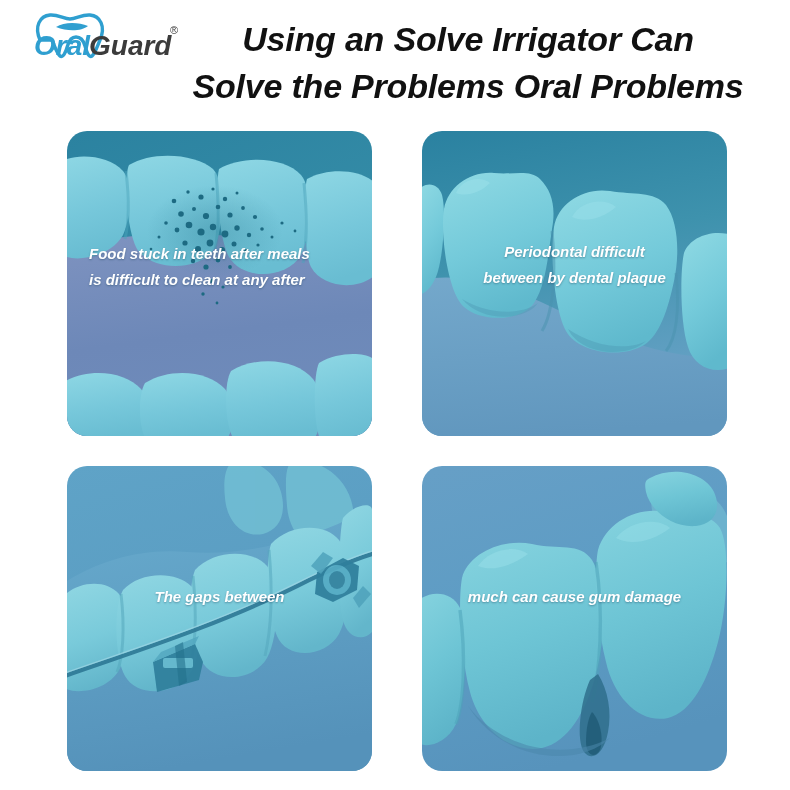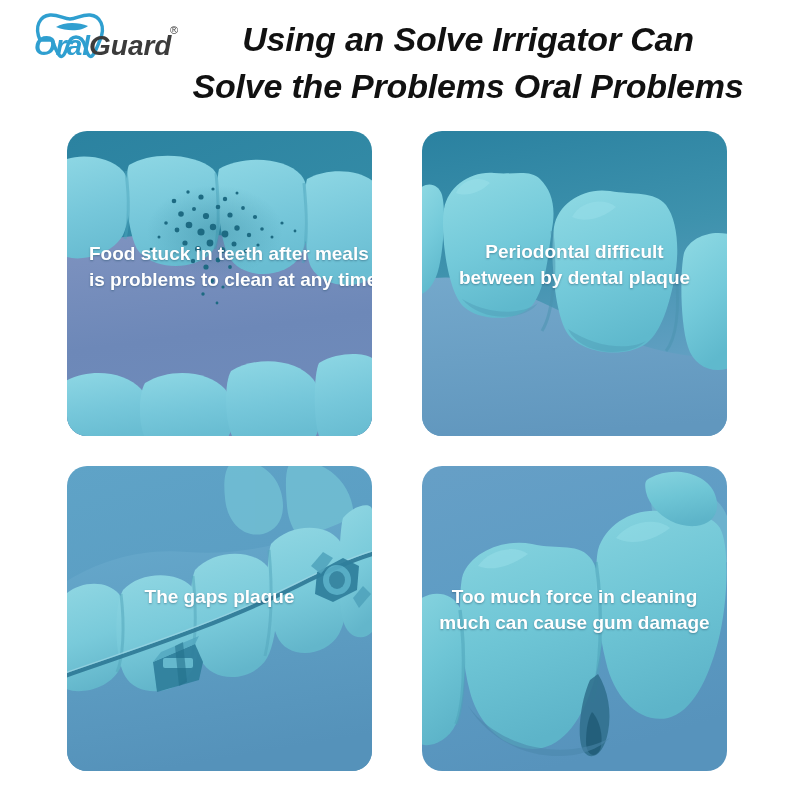--- a/index.html
+++ b/index.html
@@ -86,22 +86,23 @@
   }
   .panel-art svg { display: block; width: 305px; height: 305px; }
 
   .caption {
     position: absolute;
     left: 0;
     width: 305px;
     z-index: 5;
     color: #ffffff;
     font-family: "Liberation Sans", sans-serif;
+    font-style: italic;
     font-weight: bold;
-    font-size: 19px;
+    font-size: 15px;
     line-height: 26px;
     text-shadow: 0 1px 2px rgba(30,70,95,0.45);
   }
   .caption span { display: block; white-space: nowrap; }
 
   
   .cap-1 { top: 110px; text-align: left; padding-left: 22px; }
   .cap-2 { top: 108px; text-align: center; }
   .cap-3 { top: 118px; text-align: center; }
   .cap-4 { top: 118px; text-align: center; }
@@ -227,21 +228,21 @@
         <g fill="url(#p1tooth)">
           <path d="M-5 252 C20 236 58 240 74 258 C86 272 84 302 74 310 L-5 310 Z"></path>
           <path d="M78 252 C104 236 142 240 158 258 C170 274 168 300 158 310 L80 310 C72 300 70 266 78 252 Z"></path>
           <path d="M164 240 C190 224 230 228 246 248 C258 264 256 296 246 310 L168 310 C158 298 156 254 164 240 Z"></path>
           <path d="M252 232 C276 218 310 222 310 234 L310 310 L254 310 C246 296 246 244 252 232 Z"></path>
         </g>
       </svg>
     </div>
     <div class="caption cap-1">
       <span>Food stuck in teeth after meals</span>
-      <span>is problems to clean at any time</span>
+      <span>is difficult to clean at any after</span>
     </div>
   </div>
 
   <div class="panel">
     <div class="panel-art">
       <svg viewBox="0 0 305 305" xmlns="http://www.w3.org/2000/svg">
         <defs>
           <linearGradient id="p2bg" x1="0" y1="0" x2="0.2" y2="1">
             <stop offset="0" stop-color="#2a81a0"></stop>
             <stop offset="0.45" stop-color="#3e92ad"></stop>
@@ -351,21 +352,21 @@
         <g fill="#2f7f9c" opacity="0.92">
           <path d="M250 106 L276 92 L292 100 L290 124 L266 136 L248 128 Z"></path>
           <ellipse cx="270" cy="114" rx="14" ry="15" fill="#5cb3cb" opacity="0.85"></ellipse>
           <ellipse cx="270" cy="114" rx="8" ry="9" fill="#2a7491" opacity="0.75"></ellipse>
           <path d="M244 100 L256 86 L266 92 L254 108 Z" fill="#4ea1ba" opacity="0.9"></path>
           <path d="M286 132 L296 120 L304 128 L292 142 Z" fill="#4ea1ba" opacity="0.9"></path>
         </g>
       </svg>
     </div>
     <div class="caption cap-3">
-      <span>The gaps plaque</span>
+      <span>The gaps between</span>
     </div>
   </div>
 
   <div class="panel">
     <div class="panel-art">
       <svg viewBox="0 0 305 305" xmlns="http://www.w3.org/2000/svg">
         <defs>
           <linearGradient id="p4bg" x1="0.1" y1="0" x2="0.4" y2="1">
             <stop offset="0" stop-color="#669fc6"></stop>
             <stop offset="0.5" stop-color="#5d9cc4"></stop>
@@ -408,18 +409,17 @@
           <path d="M176 208 C186 224 190 246 186 266 C182 288 170 296 162 286
                    C154 274 158 236 168 214 Z" fill="#2f6f8c" opacity="0.85"></path>
           <path d="M170 246 C178 254 182 272 178 284 C172 294 164 288 164 276
                    C164 264 166 252 170 246 Z" fill="#1f5a76" opacity="0.8"></path>
         </g>
 
         <path d="M46 240 C78 282 142 296 188 272 C160 300 84 300 46 240 Z" fill="#4a86ab" opacity="0.55"></path>
       </svg>
     </div>
     <div class="caption cap-4">
-      <span>Too much force in cleaning</span>
       <span>much can cause gum damage</span>
     </div>
   </div>
 
 </div>
 
 </body></html>

